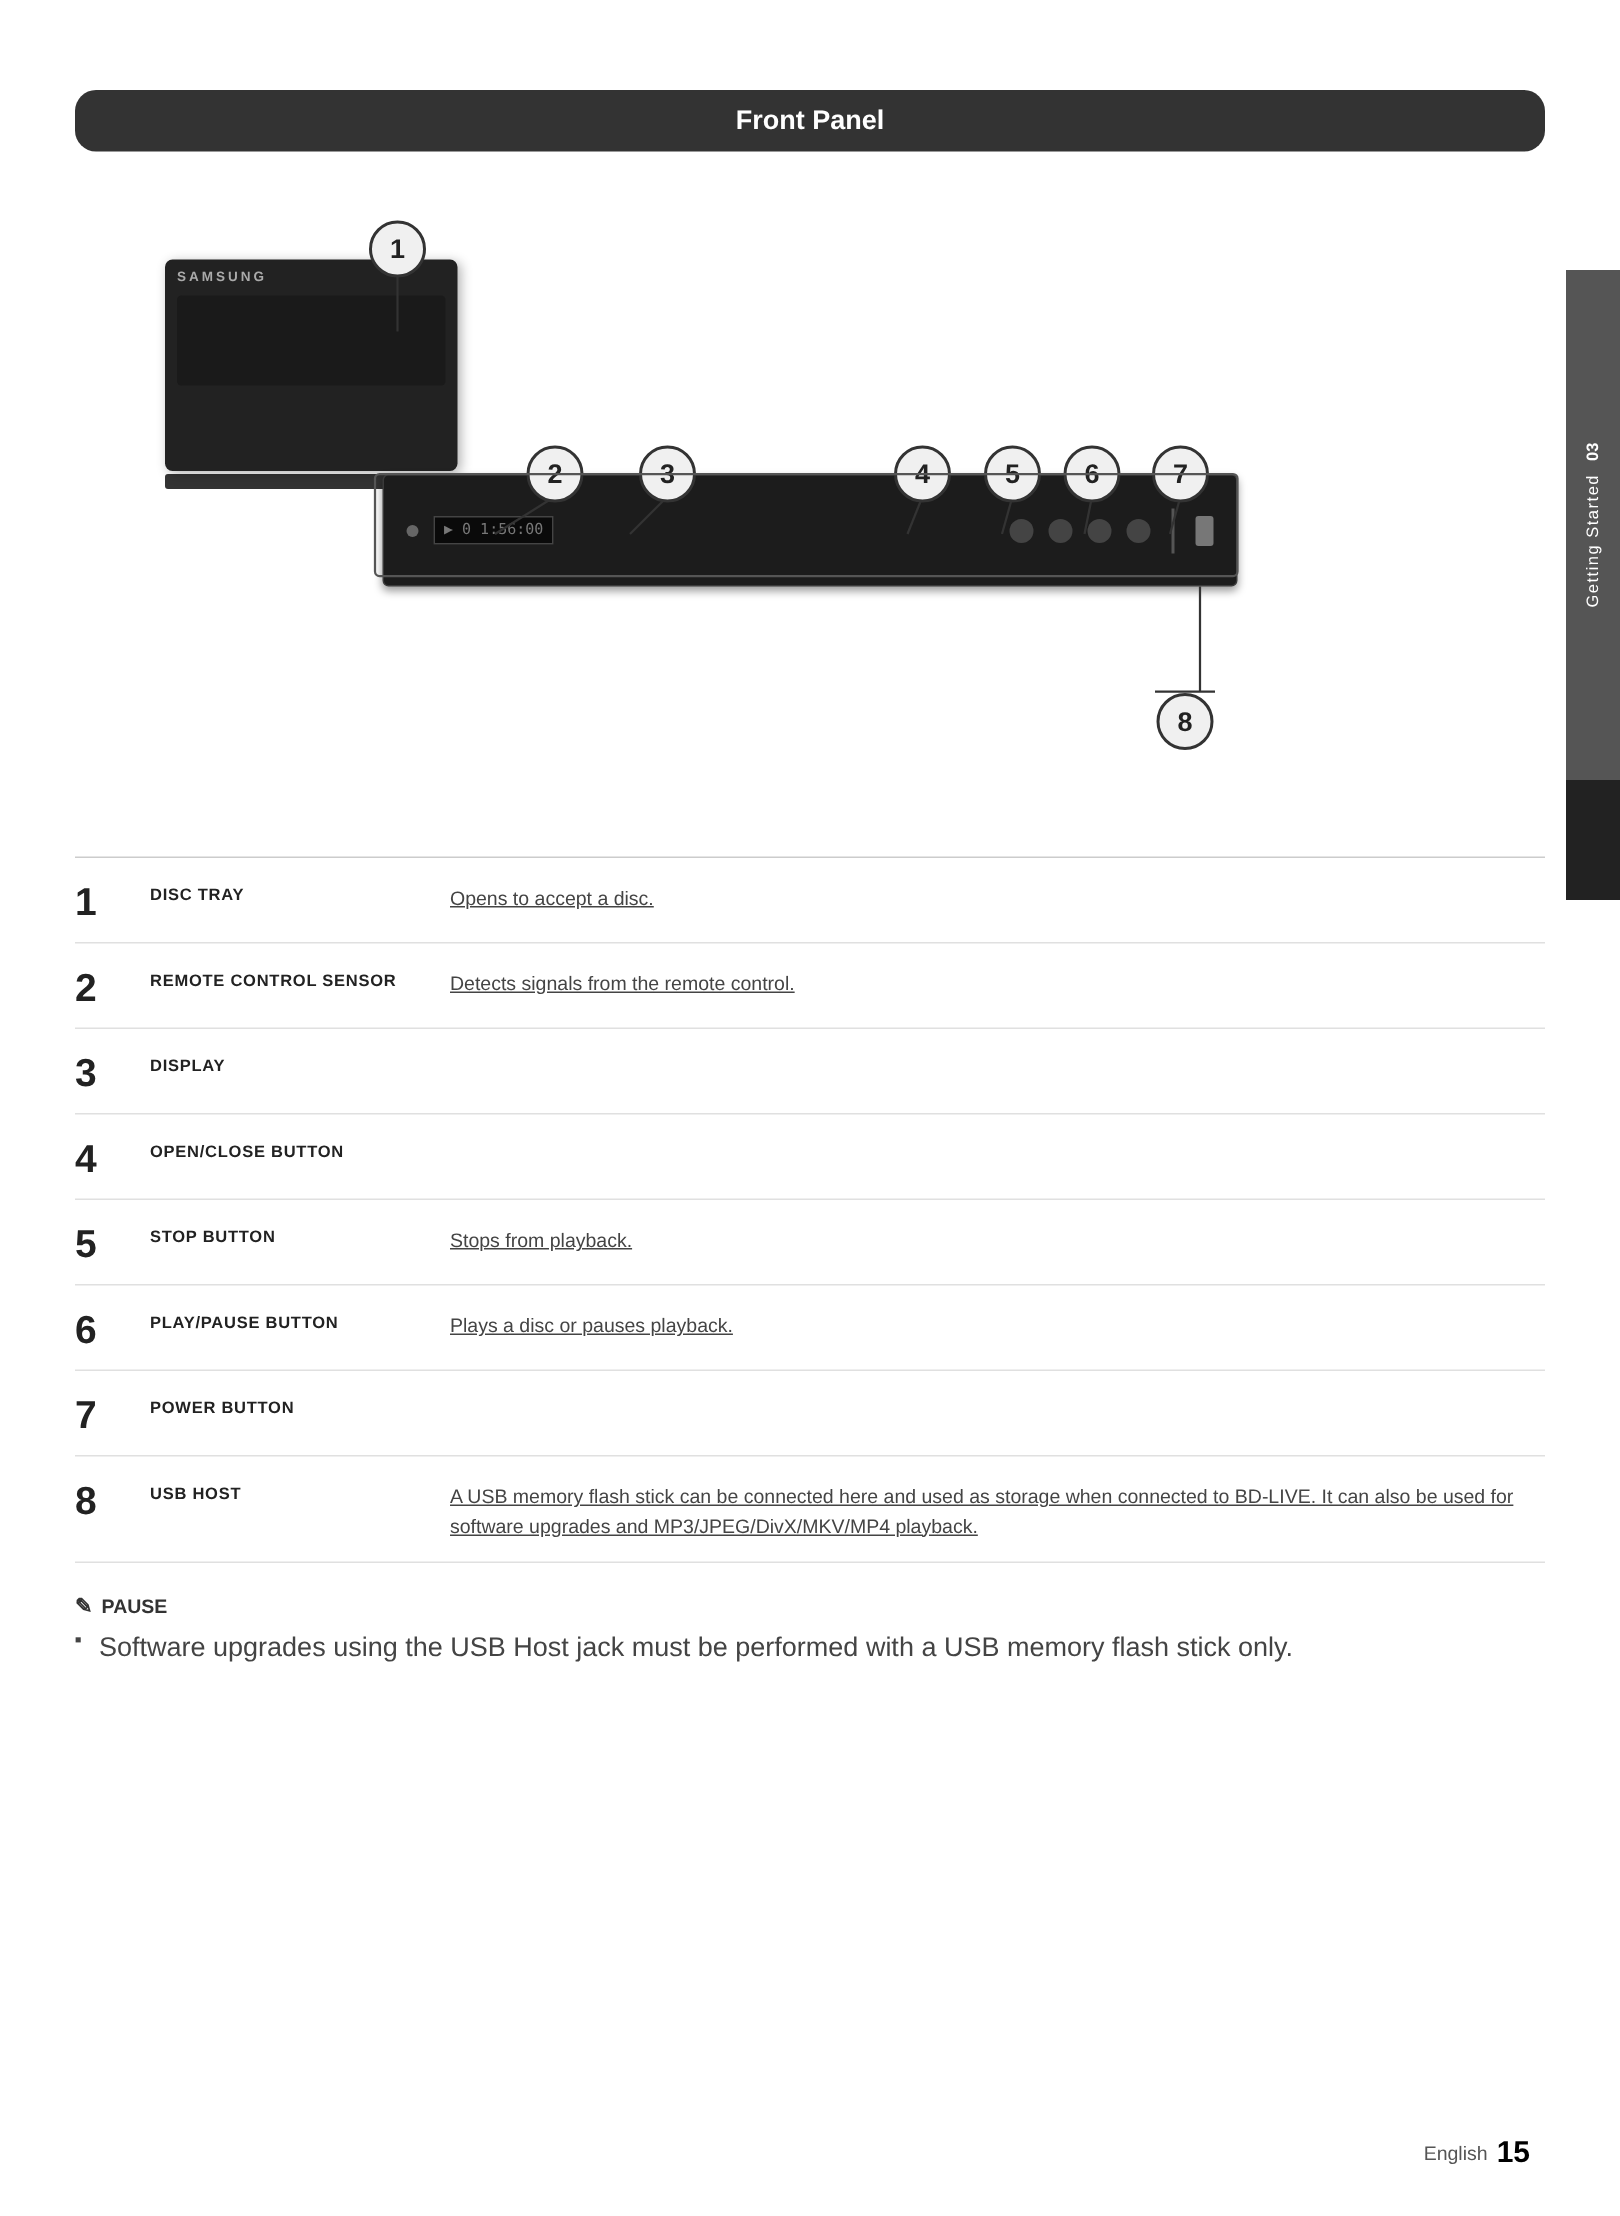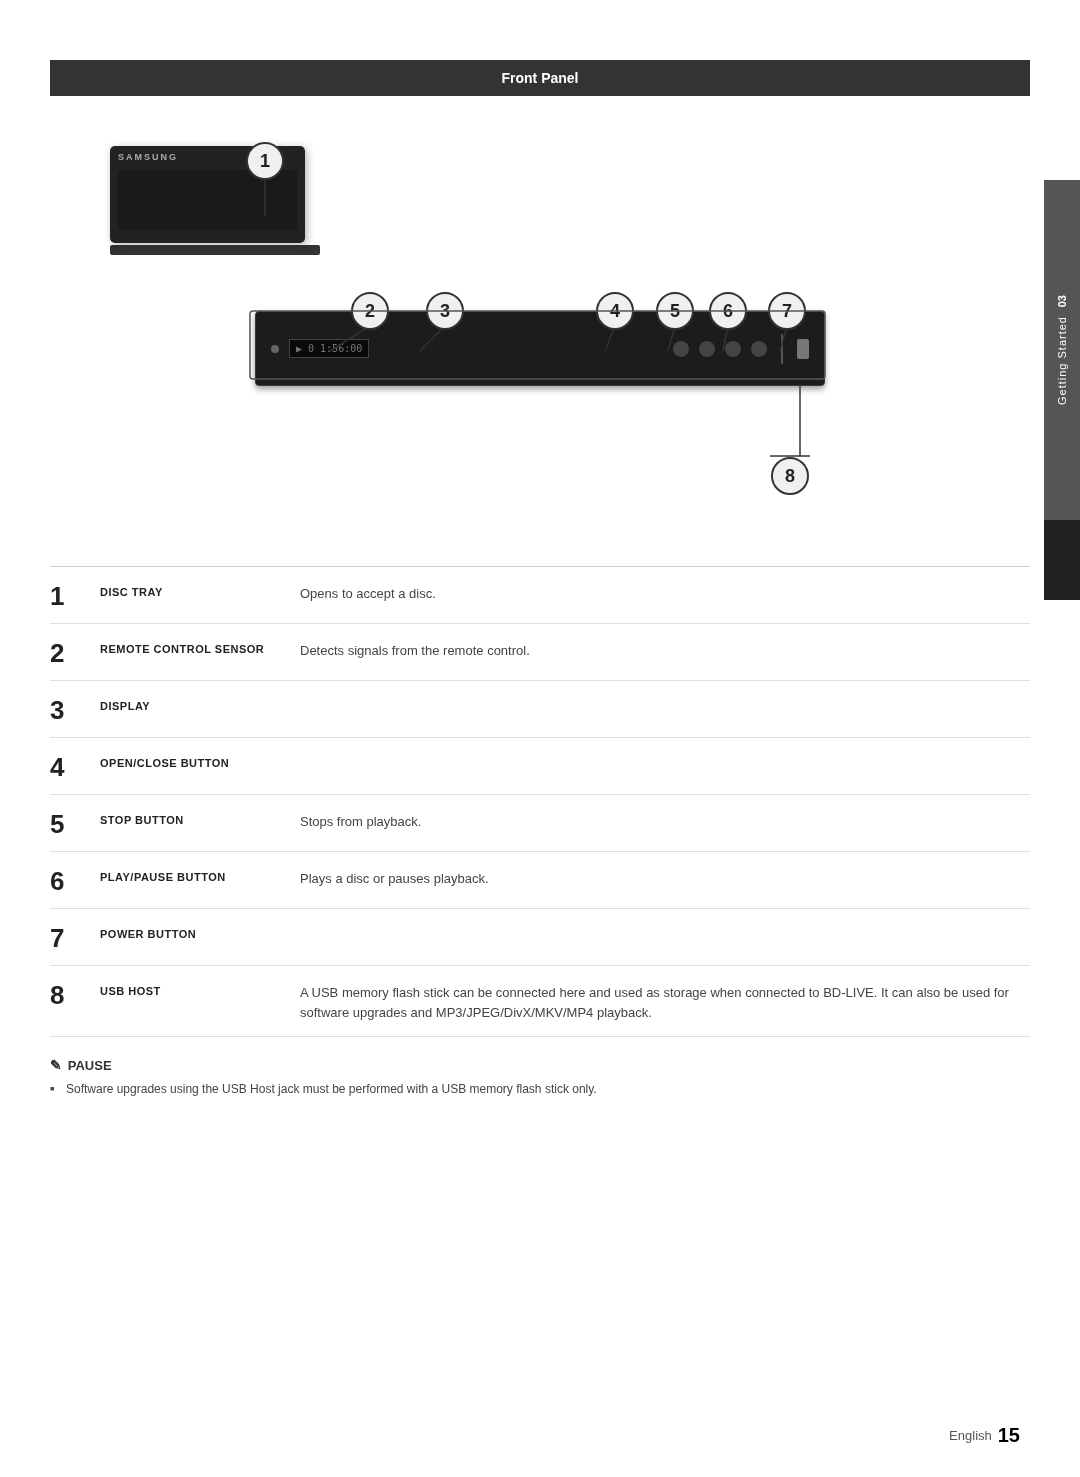--- a/index.html
+++ b/index.html
@@ -63,24 +63,25 @@
     .main-content {
       margin: 0 50px;
       padding-top: 60px;
     }
 
     
     .section-header {
       background: #333;
       color: #fff;
       text-align: center;
-      font-size: 14px;
+      font-size: 18px;
       font-weight: bold;
       padding: 10px 0;
       margin-bottom: 20px;
+      border-radius: 14px;
     }
 
     
     .diagram-area {
       position: relative;
       width: 100%;
       height: 420px;
       margin-bottom: 30px;
     }
 
@@ -121,41 +122,42 @@
       text-transform: uppercase;
       letter-spacing: 0.5px;
       padding-top: 5px;
     }
     .item-desc {
       font-size: 13px;
       color: #444;
       flex: 1;
       line-height: 1.5;
       padding-top: 3px;
+      text-decoration: underline;
     }
 
     
     .note-section {
       margin-top: 20px;
       padding-bottom: 30px;
     }
     .note-title {
       font-size: 13px;
       font-weight: bold;
       color: #333;
       display: flex;
       align-items: center;
       gap: 6px;
       margin-bottom: 8px;
     }
     .note-pencil {
       font-size: 14px;
     }
     .note-item {
-      font-size: 12px;
+      font-size: 18px;
       color: #444;
       padding-left: 16px;
       position: relative;
       line-height: 1.4;
     }
     .note-item::before {
       content: '■';
       position: absolute;
       left: 0;
       font-size: 7px;
@@ -174,25 +176,26 @@
       gap: 6px;
     }
     .page-num {
       font-size: 20px;
       font-weight: bold;
       color: #000000;
       text-align: center;
     }
     .dev-top-outer {
       width: 195px;
-      height: 97px;
+      height: 141px;
       background: #222;
       border-radius: 5px;
       position: relative;
       box-shadow: 2px 2px 8px rgba(0,0,0,0.3);
+      margin-top: 22px;
     }
     .dev-top-inner {
       margin: 8px;
       height: 60px;
       background: #1a1a1a;
       border-radius: 3px;
     }
     .dev-samsung {
       color: #aaa;
       font-size: 9px;

